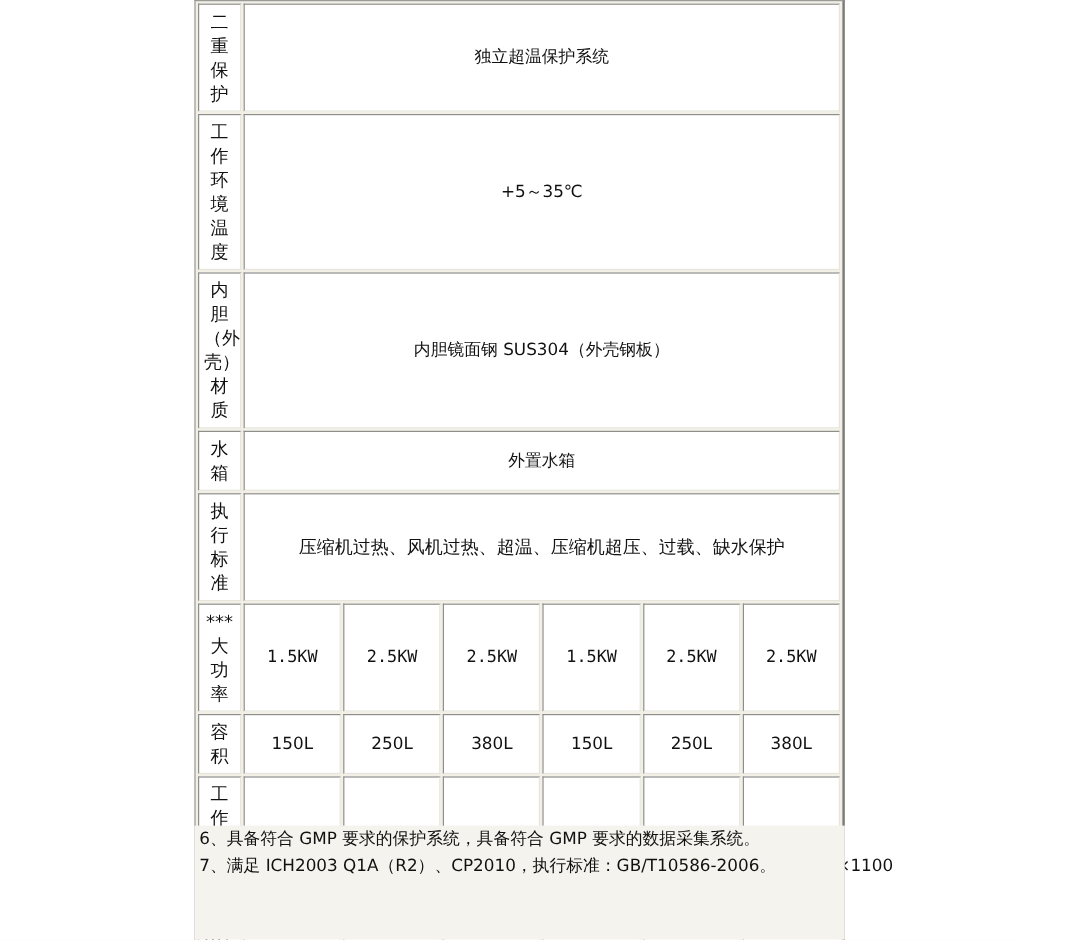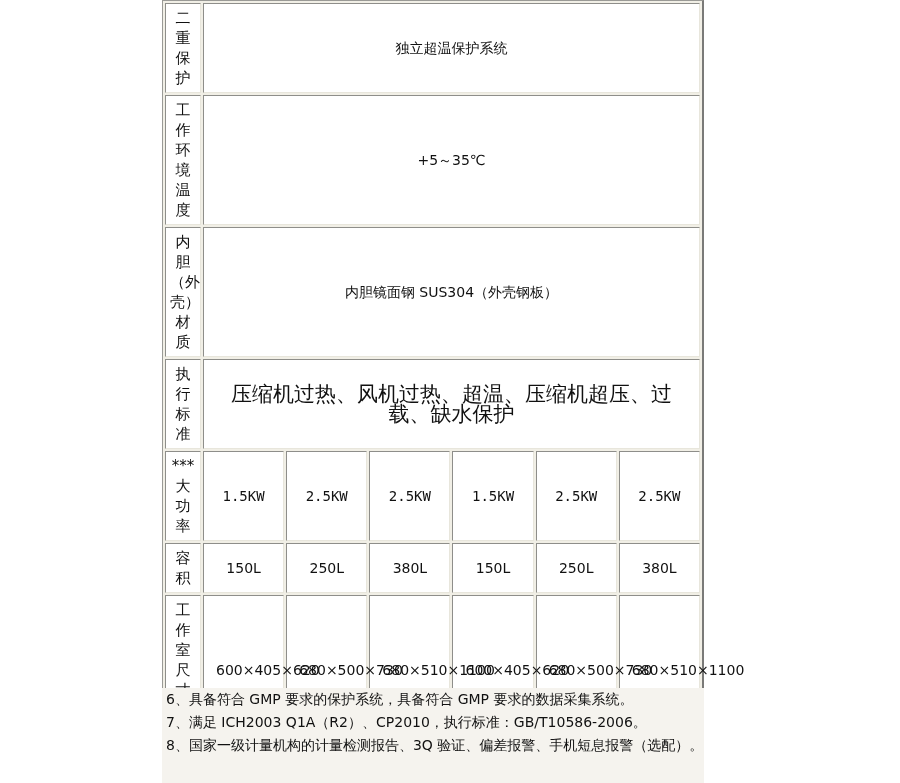--- a/index.html
+++ b/index.html
@@ -94,23 +94,27 @@
         <td class="span" colspan="6">独立超温保护系统</td>
       </tr>
       <tr style="height:62px">
         <td class="label">工作环境温度</td>
         <td class="span" colspan="6">+5～35℃</td>
       </tr>
       <tr style="height:83px">
         <td class="label">内胆（外壳）材质</td>
         <td class="span" colspan="6">内胆镜面钢 SUS304（外壳钢板）</td>
       </tr>
+      <tr style="height:38px">
+        <td class="label">水箱</td>
+        <td class="span" colspan="6">外置水箱</td>
+      </tr>
       <tr style="height:61px">
         <td class="label">执行标准</td>
-        <td class="span" colspan="6" style="font-size:21px">压缩机过热、风机过热、超温、压缩机超压、过载、缺水保护</td>
+        <td class="span" colspan="6" style="font-size:15px">压缩机过热、风机过热、超温、压缩机超压、过载、缺水保护</td>
       </tr>
 
       <tr style="height:60px">
         <td class="label">***大功率</td>
         <td class="mono">1.5KW</td>
         <td class="mono">2.5KW</td>
         <td class="mono">2.5KW</td>
         <td class="mono">1.5KW</td>
         <td class="mono">2.5KW</td>
         <td class="mono">2.5KW</td>
@@ -142,14 +146,13 @@
         <td>840×870×1550</td>
         <td>840×880×1750</td>
       </tr>
     </tbody>
   </table>
 </div>
 
 <div class="notes">
   <p>6、具备符合 GMP 要求的保护系统，具备符合 GMP 要求的数据采集系统。</p>
   <p>7、满足 ICH2003 Q1A（R2）、CP2010，执行标准：GB/T10586-2006。</p>
-  <p>8、国家一级计量机构的计量检测报告、3Q 验证、偏差报警、手机短息报警（选配）。</p>
 </div>
 
 </body></html>

